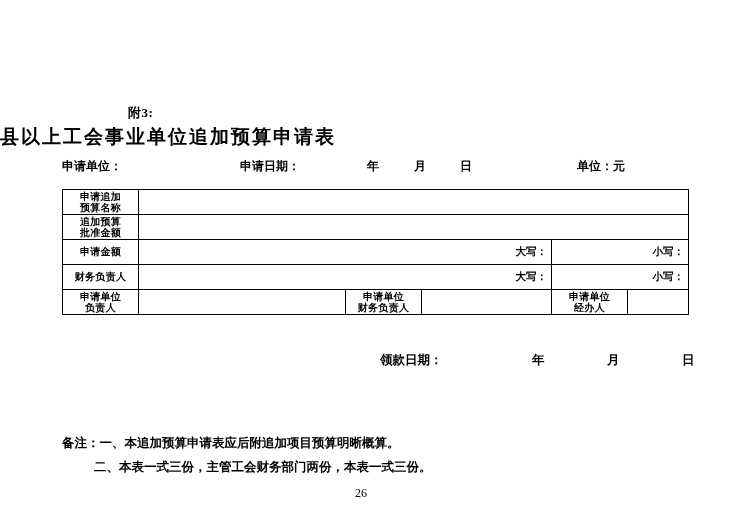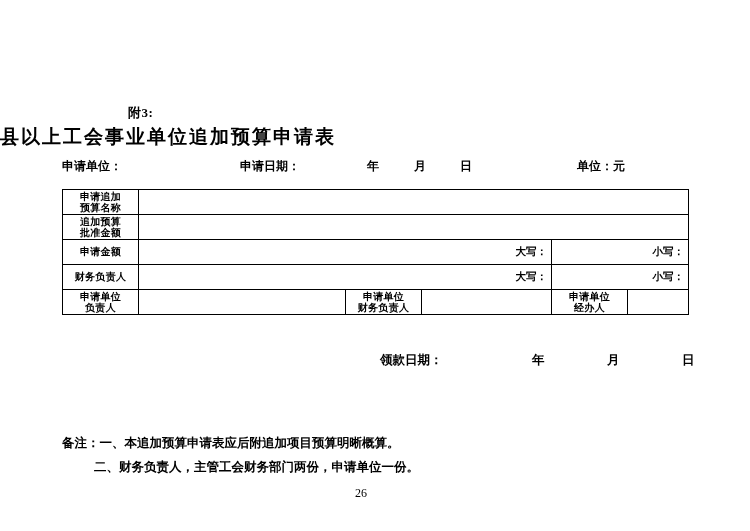--- a/index.html
+++ b/index.html
@@ -233,18 +233,18 @@
 
   <div class="recv-row">
     <span class="r-label">领款日期：</span>
     <span class="r-year">年</span>
     <span class="r-month">月</span>
     <span class="r-day">日</span>
   </div>
 
   <div class="notes">
     <span class="n1">备注：一、本追加预算申请表应后附追加项目预算明晰概算。</span>
-    <span class="n2">二、财务负责人，主管工会财务部门两份，申请单位一份。</span>
+    <span class="n2">二、本表一式三份，主管工会财务部门两份，本表一式三份。</span>
   </div>
 
   <div class="page-num">26</div>
 
 </div>
 
 </body></html>

